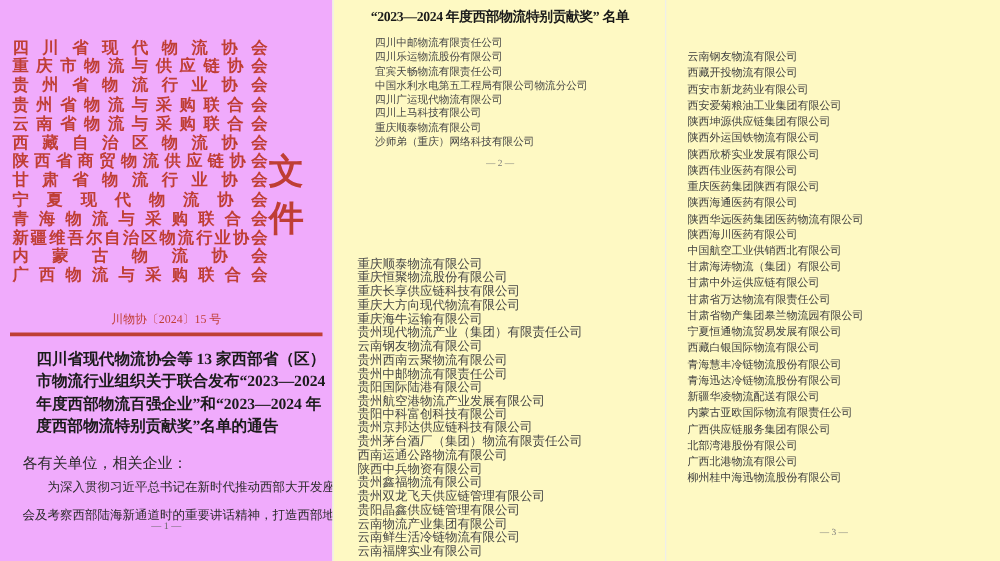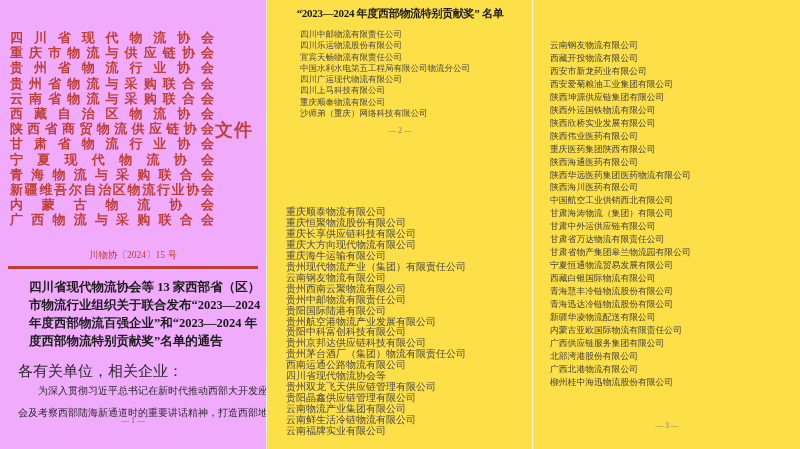--- a/index.html
+++ b/index.html
@@ -1,38 +1,38 @@
 <!DOCTYPE html>
 <html style="--accent: #bf3e35; --hl: #e2231a;"><head>
 <meta charset="utf-8">
 <style>
   :root { --accent:#bf3e35; --hl:#e2231a; }
   * { margin:0; padding:0; box-sizing:border-box; }
   html,body { width:800px; height:449px; overflow:hidden; }
   body { background:#f6f5f2; font-family:"Liberation Serif","DejaVu Serif",serif; }
   .canvas { position:relative; width:800px; height:449px; }
-  .col { position:absolute; top:0; height:449px; background:#fde047; }
+  .col { position:absolute; top:0; height:449px; background:#fef9c3; }
   .col-left  { left:0;   width:266px; background:#f0abfc; }
   .col-mid   { left:266px; width:266px; border-left:1px solid #efeeea; }
   .col-right { left:532px; width:268px; border-left:1px solid #efeeea; }
 
   
   .orgs { position:absolute; left:10px; top:30px; width:204px;
           font-size:13px; line-height:15.2px; font-weight:bold; color:var(--accent); }
   .org-line { text-align:justify; text-align-last:justify; white-space:nowrap; }
-  .doc-label { position:absolute; left:215px; top:118px; font-size:18px;
+  .doc-label { position:absolute; left:215px; top:118px; font-size:28px;
                font-weight:bold; color:var(--accent); letter-spacing:1px; }
   .doc-number { position:absolute; top:249px; left:0; width:266px; text-align:center;
                 font-size:9.5px; color:var(--accent); }
   .red-rule { position:absolute; left:8px; top:266px; width:250px; height:2.5px;
               background:var(--accent); }
   .doc-title { position:absolute; top:278px; left:13px; width:240px;
                font-weight:bold; color:#1b1b1b; font-size:12.5px; }
   .title-line { line-height:18px; text-align:left; white-space:nowrap;margin-left:16px; }
-  .salutation { position:absolute; top:362px; left:18px; font-size:15px; color:#2b2b2b; }
+  .salutation { position:absolute; top:362px; left:18px; font-size:12px; color:#2b2b2b; }
   .body-text { position:absolute; top:380px; left:18px; width:232px;
                font-size:10px; color:#2b2b2b; }
   .body-line { line-height:22px; white-space:nowrap; }
   .body-text .body-line:first-child { text-indent:20px; }
   .pagenum { position:absolute; font-size:8px; color:#6a6a6a; text-align:center; }
   .pn-left { top:416px; left:0; width:266px; }
 
   
   .mid-title { position:absolute; top:6px; left:0; width:266px; text-align:center;
                font-size:11px; font-weight:bold; color:#1a1a1a; white-space:nowrap;
@@ -109,21 +109,22 @@
         <div class="row">贵州现代物流产业（集团）有限责任公司</div>
         <div class="row">云南钢友物流有限公司</div>
         <div class="row">贵州西南云聚物流有限公司</div>
         <div class="row">贵州中邮物流有限责任公司</div>
         <div class="row">贵阳国际陆港有限公司</div>
         <div class="row">贵州航空港物流产业发展有限公司</div>
         <div class="row">贵阳中科富创科技有限公司</div>
         <div class="row">贵州京邦达供应链科技有限公司</div>
         <div class="row">贵州茅台酒厂（集团）物流有限责任公司</div>
         <div class="row">西南运通公路物流有限公司</div>
-        <div class="row">四川省现代物流协会等</div>
+        <div class="row">陕西中兵物资有限公司</div>
+        <div class="row">贵州鑫福物流有限公司</div>
         <div class="row">贵州双龙飞天供应链管理有限公司</div>
         <div class="row">贵阳晶鑫供应链管理有限公司</div>
         <div class="row">云南物流产业集团有限公司</div>
         <div class="row">云南鲜生活冷链物流有限公司</div>
         <div class="row">云南福牌实业有限公司</div>
       </div>
   </section>
 
   <section class="col col-right">
     <div class="list list-r">

